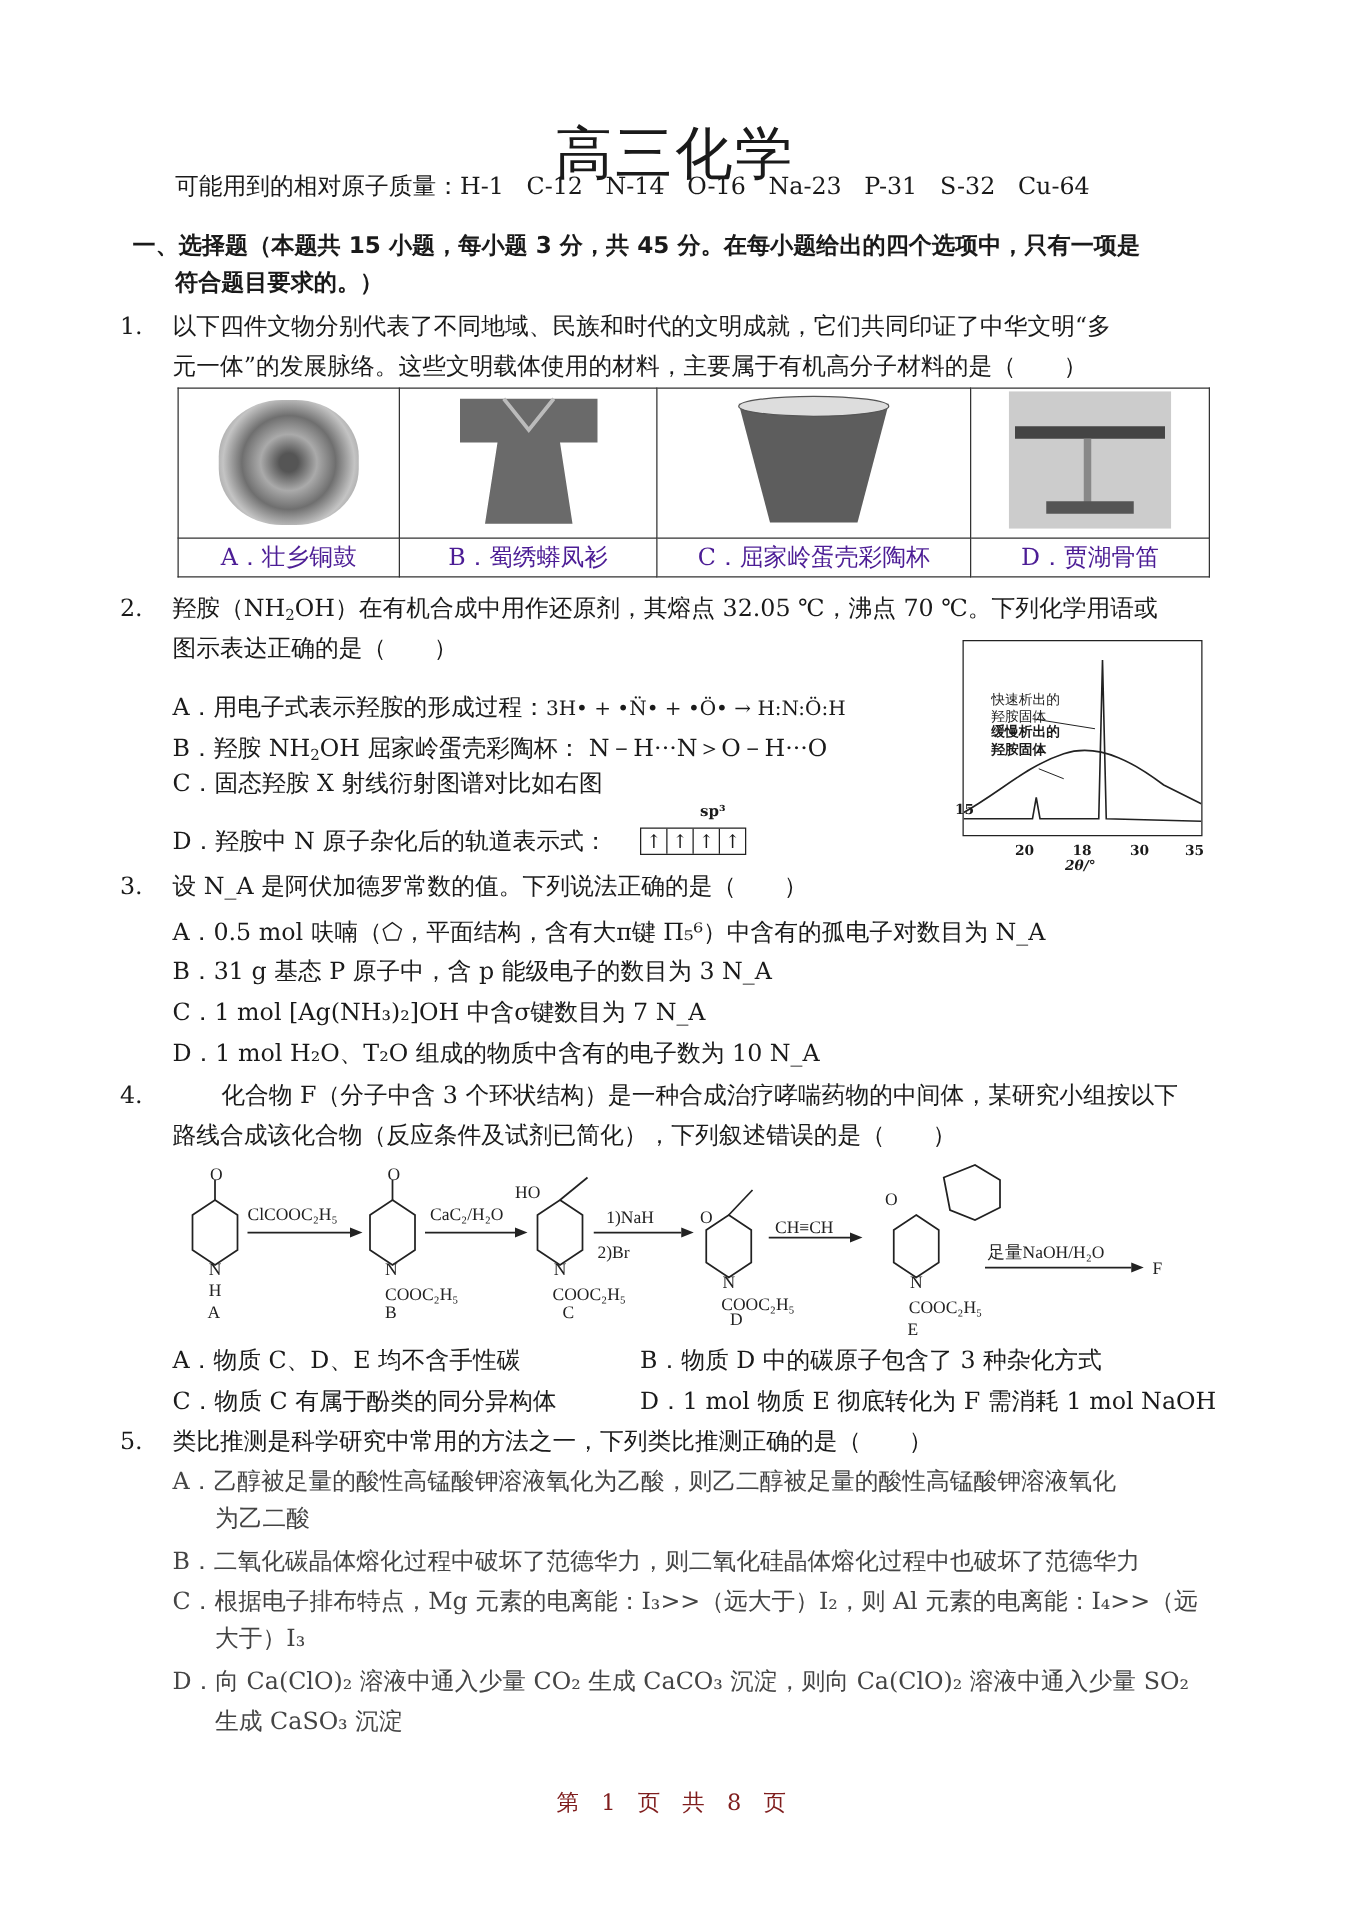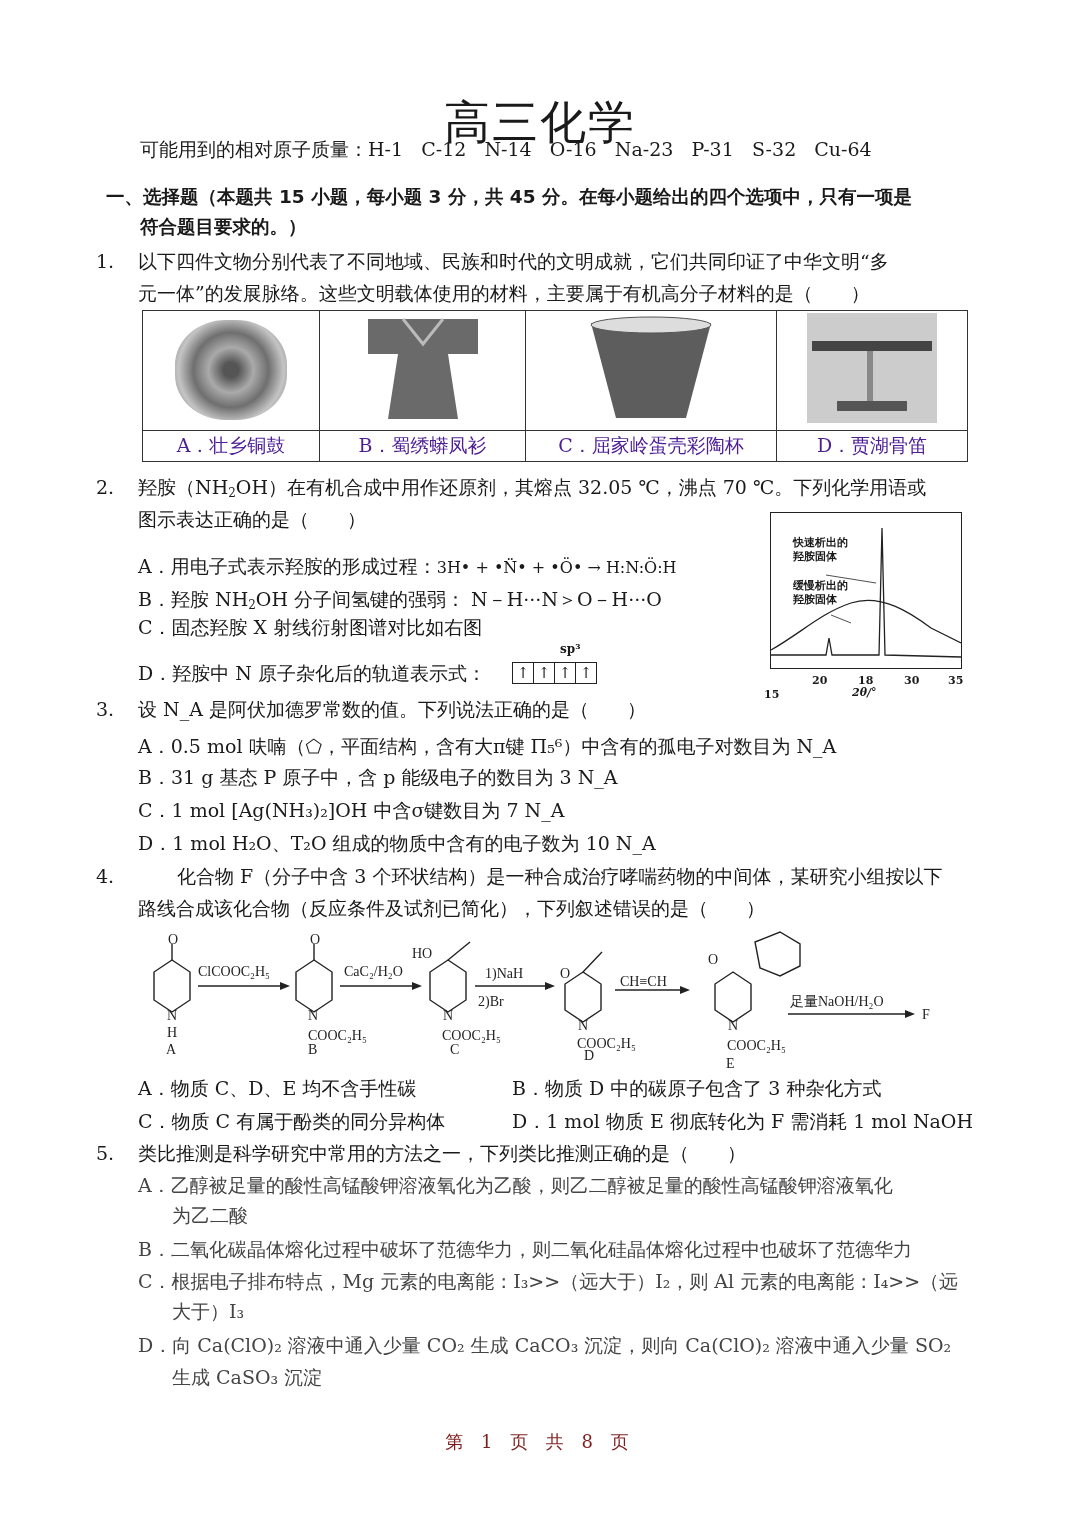--- a/index.html
+++ b/index.html
@@ -82,50 +82,50 @@
 <div class="line" style="left:96px;top:474px;">2.</div>
 <div class="line" style="left:138px;top:474px;">
   <span>羟胺（NH</span><sub>2</sub><span>OH）在有机合成中用作还原剂，其熔点 32.05 ℃，沸点 70 ℃。下列化学用语或</span>
 </div>
 <div class="line" style="left:138px;top:506px;">图示表达正确的是（　　）</div>
 
 <div class="line" style="left:138px;top:553px;">
   <span>A．用电子式表示羟胺的形成过程：</span><span style="font-size:16px;">3H• + •N̈• + •Ö• → H:N:Ö:H</span>
 </div>
 <div class="line" style="left:138px;top:586px;">
-  <span>B．羟胺 NH</span><sub>2</sub><span>OH 分子间氢键的强弱：  N－H···N＞O－H···O</span>
+  <span>B．羟胺 NH</span><sub>2</sub><span>OH 屈家岭蛋壳彩陶杯：  N－H···N＞O－H···O</span>
 </div>
 <div class="line" style="left:138px;top:614px;">C．固态羟胺 X 射线衍射图谱对比如右图</div>
 <div class="line" style="left:138px;top:660px;">D．羟胺中 N 原子杂化后的轨道表示式：</div>
 <div class="abs" style="left:560px;top:642px;font-size:12px;font-weight:bold;">sp³</div>
 <div class="abs orb" style="left:512px;top:662px;">
   <span>↑</span>
   <span>↑</span>
   <span>↑</span>
   <span>↑</span>
 </div>
 
 <div class="chart">
   <svg width="190" height="155" viewBox="0 0 190 155">
     <path d="M0 137 C30 120,50 100,80 90 C110 80,140 100,160 115 L190 130" fill="none" stroke="#222" stroke-width="1.3"></path>
     <path d="M0 142 L55 142 L58 125 L61 142 L108 142 L111 15 L114 142 L190 144" fill="none" stroke="#222" stroke-width="1.3"></path>
     <line x1="55" y1="62" x2="105" y2="70" stroke="#222" stroke-width="0.8"></line>
     <line x1="60" y1="102" x2="80" y2="110" stroke="#222" stroke-width="0.8"></line>
   </svg>
-  <div class="abs" style="left:22px;top:23px;font-size:11px;font-weight:bold;line-height:14px;">
+  <div class="abs" style="left:22px;top:40px;font-size:11px;font-weight:normal;line-height:14px;">
     <div>快速析出的</div>
     <div>羟胺固体</div>
   </div>
   <div class="abs" style="left:22px;top:66px;font-size:11px;font-weight:bold;line-height:14px;">
     <div>缓慢析出的</div>
     <div>羟胺固体</div>
   </div>
 </div>
 <div class="axis-labels">
-  <span style="left:764px;top:688px;text-align:right;">15</span>
+  <span style="left:764px;top:641px;text-align:right;">15</span>
   <span style="left:812px;top:674px;">20</span>
   <span style="left:858px;top:674px;">18</span>
   <span style="left:904px;top:674px;">30</span>
   <span style="left:948px;top:674px;">35</span>
   <span style="left:852px;top:686px;font-style:italic;">2θ/°</span>
 </div>
 
 <div class="line" style="left:96px;top:696px;">3.</div>
 <div class="line" style="left:138px;top:696px;">设 N_A 是阿伏加德罗常数的值。下列说法正确的是（　　）</div>
 <div class="line" style="left:138px;top:733px;">A．0.5 mol 呋喃（⬠，平面结构，含有大π键 Π₅⁶）中含有的孤电子对数目为 N_A</div>

